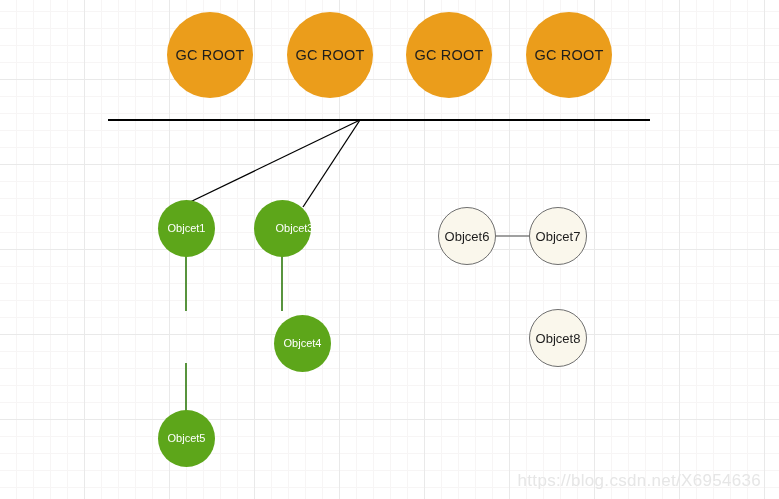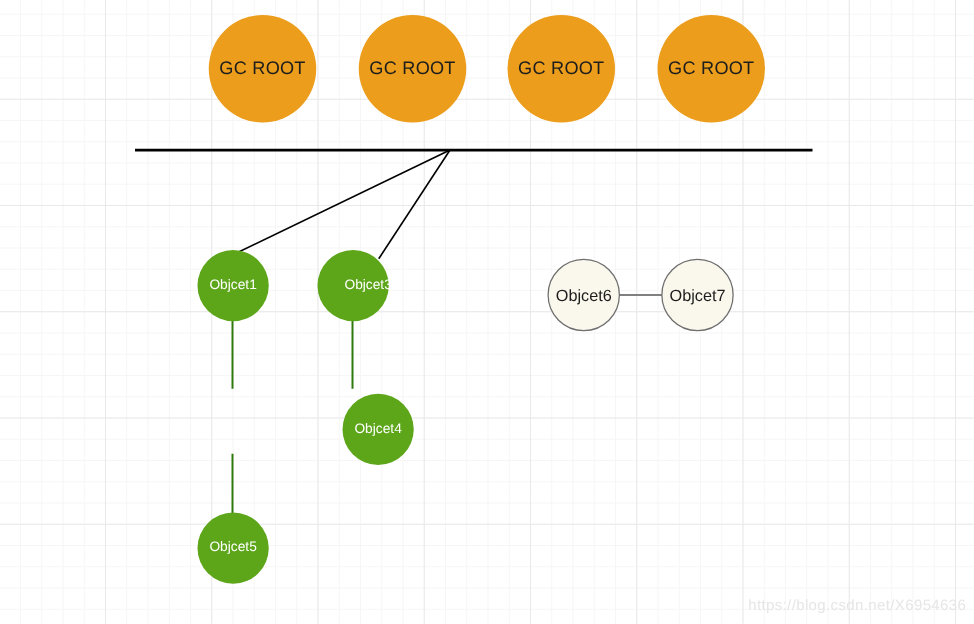--- a/index.html
+++ b/index.html
@@ -58,23 +58,23 @@
   .node-unreachable {
     width: 58px;
     height: 58px;
     background: #faf7ec;
     border: 1.6px solid #6e6e6e;
     color: #1d1d1d;
     font-size: 13px;
   }
   #watermark {
     position: absolute;
-    right: 6px;
+    right: 18px;
     bottom: 8px;
-    font-size: 12px;
+    font-size: 17px;
     color: #e6e6e6;
     letter-spacing: 0.3px;
     white-space: nowrap;
     user-select: none;
   }
 </style>
 </head>
 <body>
 
 <div id="canvas">
@@ -114,16 +114,19 @@
   <div class="node node-reachable" style="left:158px; top:410px;">
     <span>Objcet5</span>
   </div>
 
   <div class="node node-unreachable" style="left:438px; top:207px;">
     <span>Objcet6</span>
   </div>
   <div class="node node-unreachable" style="left:529px; top:207px;">
     <span>Objcet7</span>
   </div>
+  <div class="node node-unreachable" style="left:529px; top:309px;">
+    <span>Objcet8</span>
+  </div>
 
   <div id="watermark">https://blog.csdn.net/X6954636</div>
 
 </div>
 
 </body></html>

